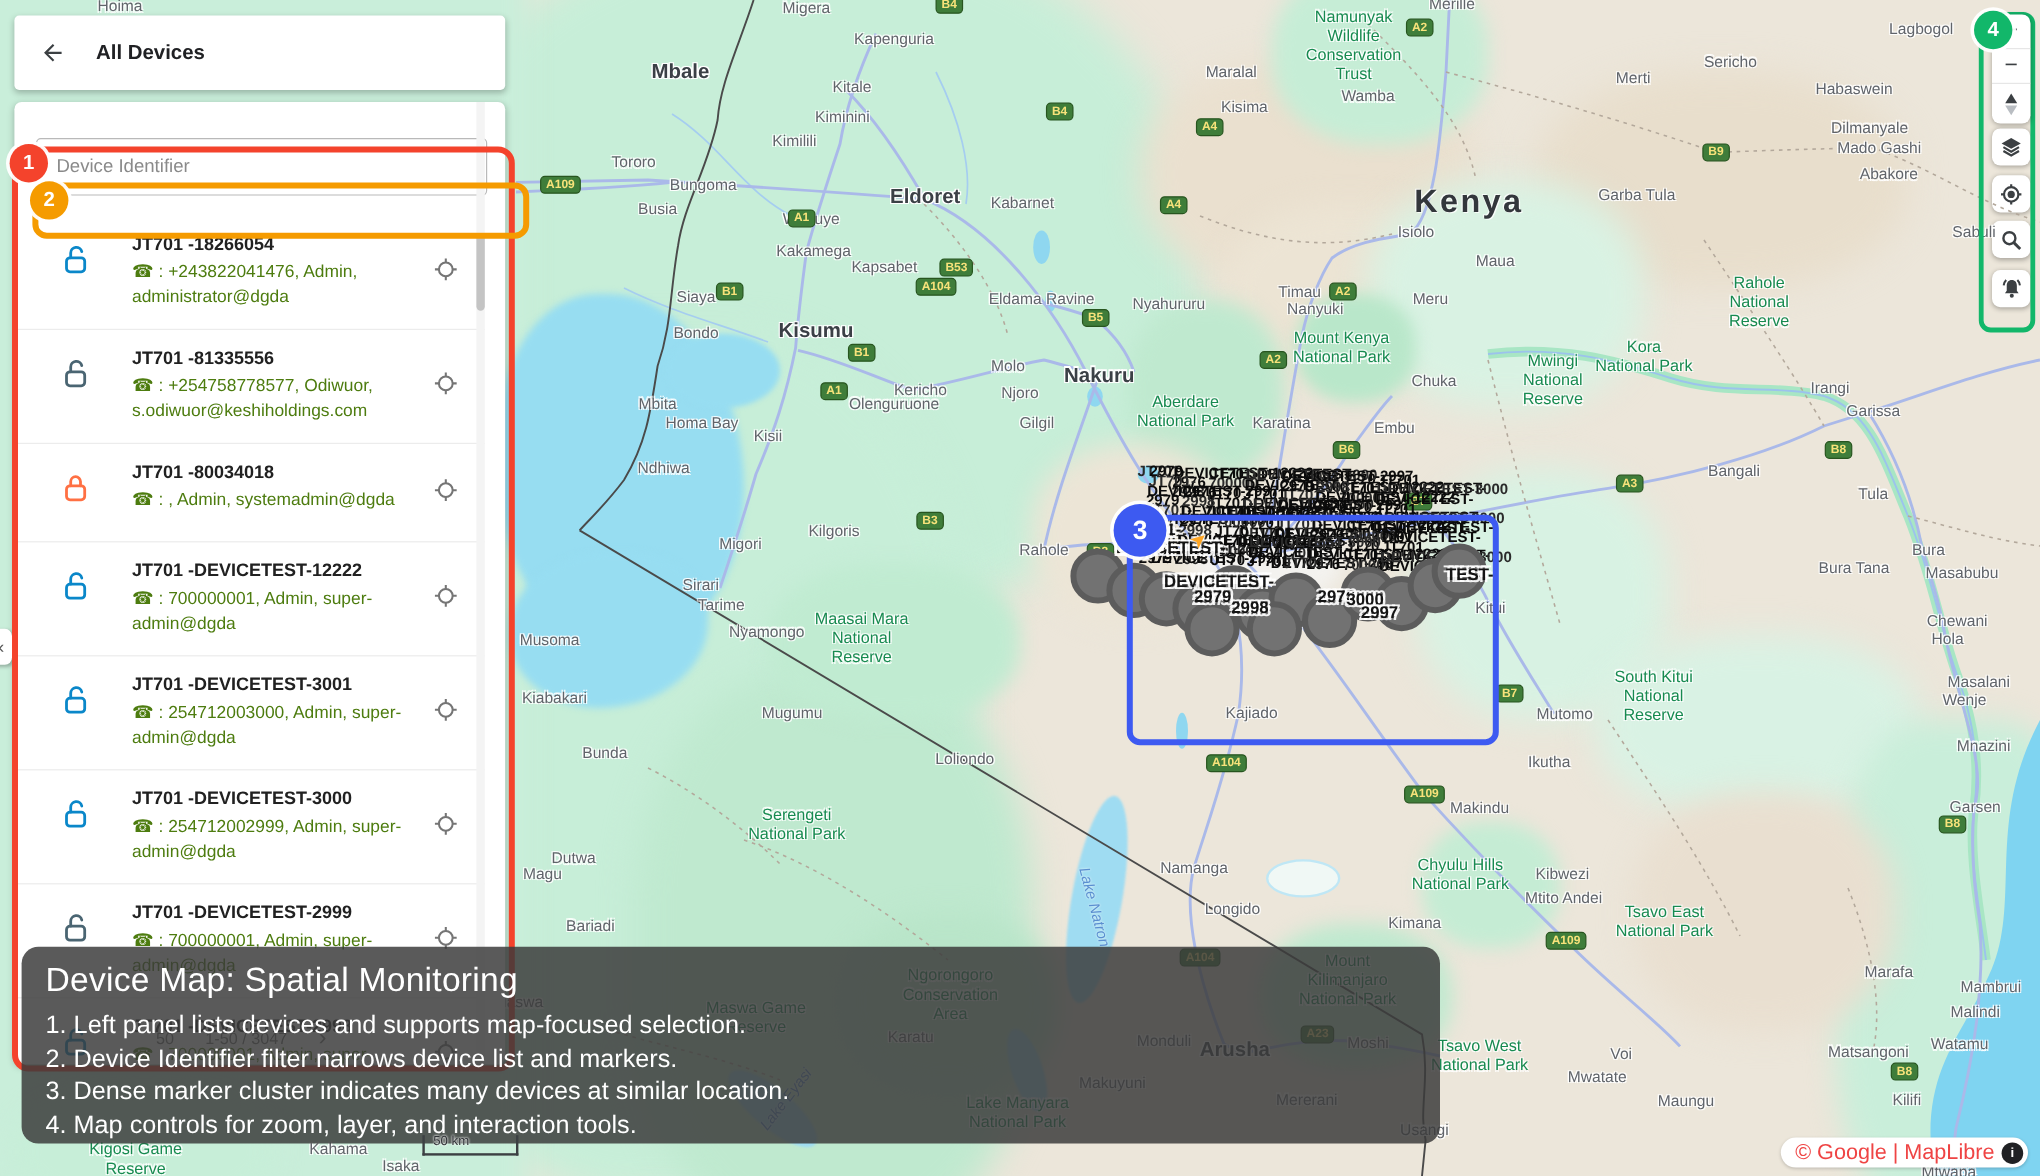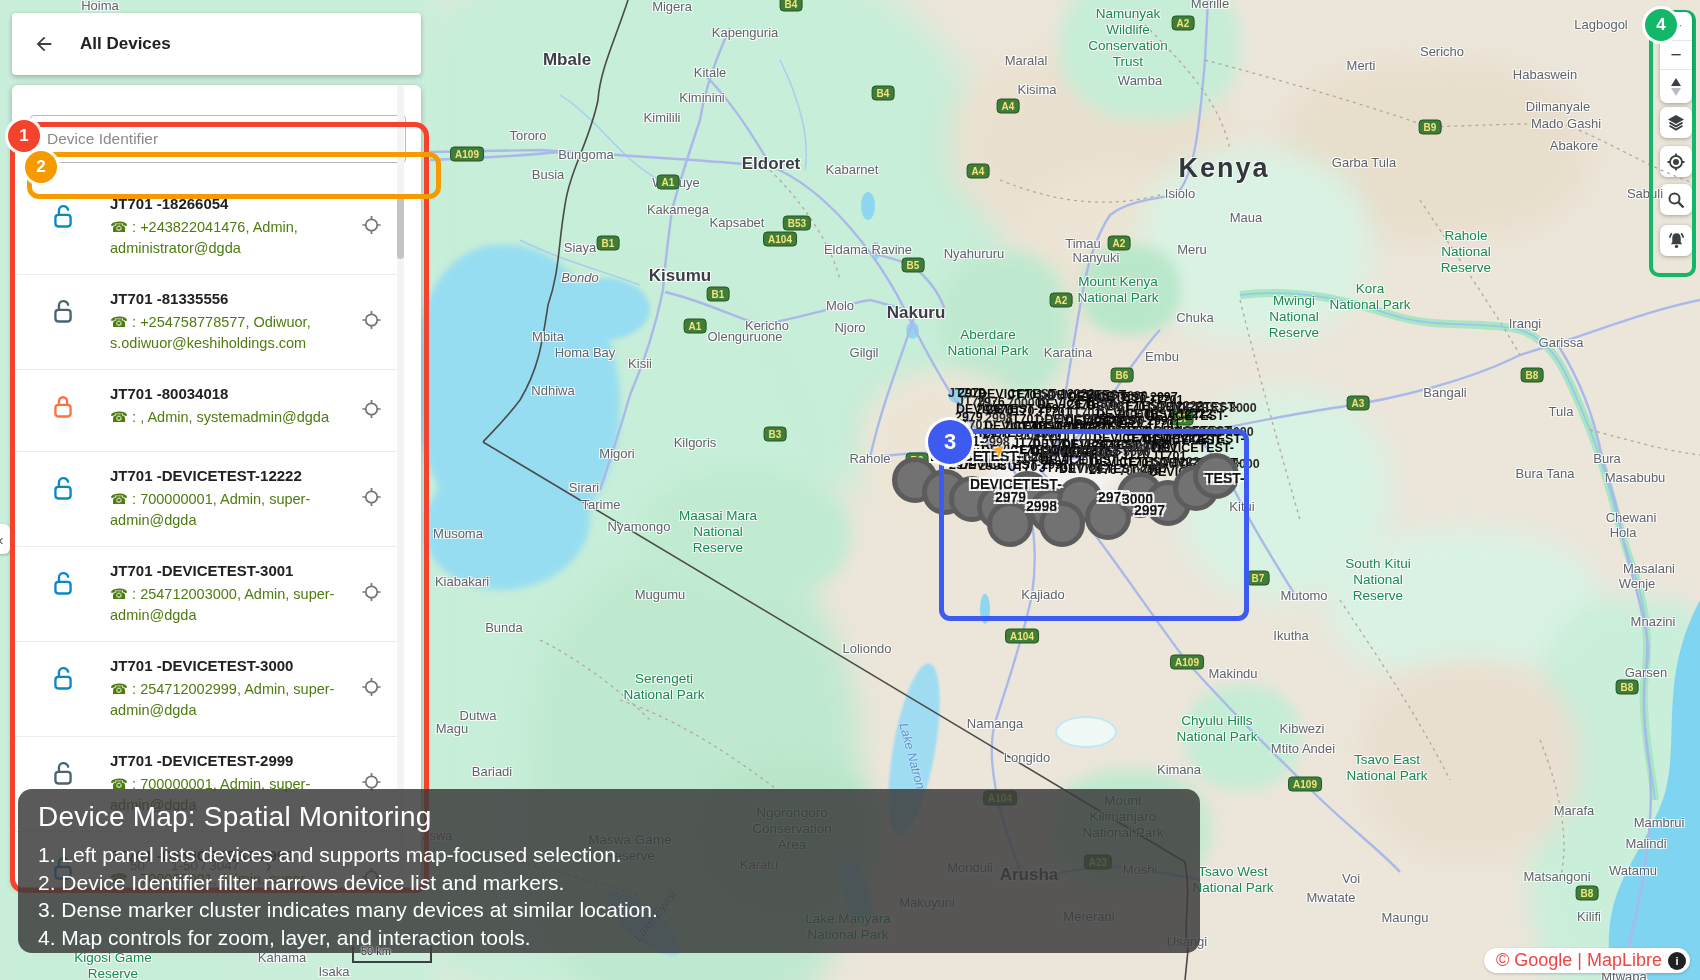--- a/index.html
+++ b/index.html
@@ -158,21 +158,21 @@
         <div class="ml city" style="left: 702px; top: 97px;">Kiminini</div>
         <div class="ml city" style="left: 662px; top: 117px;">Kimilili</div>
         <div class="ml city" style="left: 528px; top: 135px;">Tororo</div>
         <div class="ml city" style="left: 586px; top: 154px;">Bungoma</div>
         <div class="ml city" style="left: 676px; top: 156px; margin-top: 26px;">Webuye</div>
         <div class="ml city-lg" style="left: 771px; top: 164px;">Eldoret</div>
         <div class="ml city" style="left: 548px; top: 174px;">Busia</div>
         <div class="ml city" style="left: 678px; top: 209px;">Kakamega</div>
         <div class="ml city" style="left: 737px; top: 222px;">Kapsabet</div>
         <div class="ml city" style="left: 580px; top: 247px;">Siaya</div>
-        <div class="ml city" style="left: 580px; top: 277px; font-style: italic;">Bondo</div>
+        <div class="ml city" style="left: 580px; top: 277px;">Bondo</div>
         <div class="ml city-lg" style="left: 680px; top: 276px;">Kisumu</div>
         <div class="ml city" style="left: 767px; top: 325px;">Kericho</div>
         <div class="ml city" style="left: 840px; top: 305px;">Molo</div>
         <div class="ml city" style="left: 850px; top: 327px;">Njoro</div>
         <div class="ml city" style="left: 868px; top: 249px;">Eldama Ravine</div>
         <div class="ml city" style="left: 852px; top: 169px;">Kabarnet</div>
         <div class="ml city-lg" style="left: 916px; top: 313px;">Nakuru</div>
         <div class="ml city" style="left: 1026px; top: 60px;">Maralal</div>
         <div class="ml city" style="left: 1037px; top: 89px;">Kisima</div>
         <div class="ml city" style="left: 1140px; top: 80px;">Wamba</div>
@@ -195,21 +195,21 @@
         <div class="ml city" style="left: 553px; top: 390px;">Ndhiwa</div>
         <div class="ml city" style="left: 458px; top: 533px;">Musoma</div>
         <div class="ml city" style="left: 504px; top: 627px;">Bunda</div>
         <div class="ml city" style="left: 462px; top: 581px;">Kiabakari</div>
         <div class="ml city" style="left: 617px; top: 453px;">Migori</div>
         <div class="ml city" style="left: 695px; top: 442px;">Kilgoris</div>
         <div class="ml city" style="left: 584px; top: 487px;">Sirari</div>
         <div class="ml city" style="left: 601px; top: 504px;">Tarime</div>
         <div class="ml city" style="left: 639px; top: 526px;">Nyamongo</div>
         <div class="ml city" style="left: 660px; top: 594px;">Mugumu</div>
-        <div class="ml city" style="left: 867px; top: 632px; margin-top: 16px;">Loliondo</div>
+        <div class="ml city" style="left: 804px; top: 632px;">Loliondo</div>
         <div class="ml city" style="left: 870px; top: 458px;">Rahole</div>
         <div class="ml city" style="left: 995px; top: 723px;">Namanga</div>
         <div class="ml city" style="left: 1043px; top: 594px;">Kajiado</div>
         <div class="ml city" style="left: 1027px; top: 757px;">Longido</div>
         <div class="ml city" style="left: 1179px; top: 769px;">Kimana</div>
         <div class="ml city" style="left: 1233px; top: 673px;">Makindu</div>
         <div class="ml city" style="left: 1258px; top: 728px; margin-left: 44px;">Kibwezi</div>
         <div class="ml city" style="left: 1303px; top: 748px;">Mtito Andei</div>
         <div class="ml city" style="left: 1304px; top: 595px;">Mutomo</div>
         <div class="ml city" style="left: 1291px; top: 635px;">Ikutha</div>

